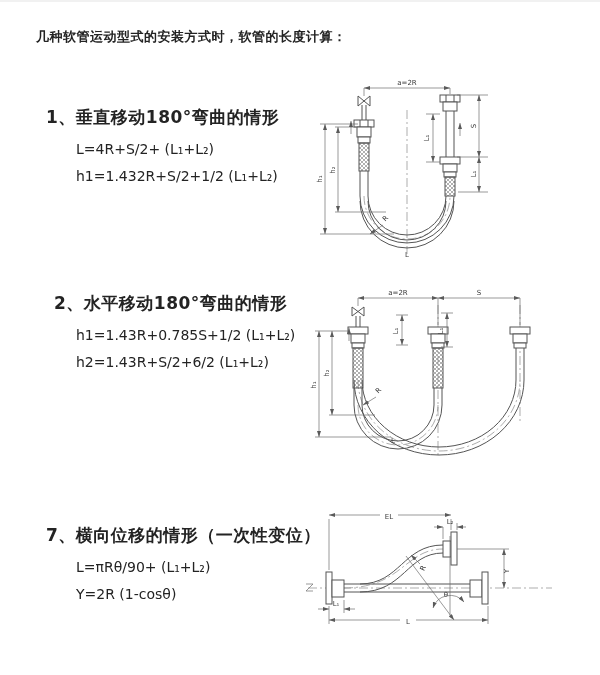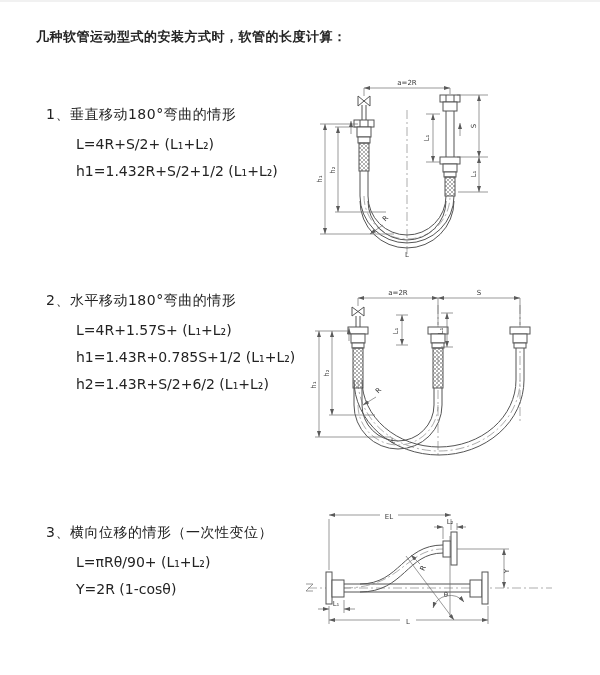--- a/index.html
+++ b/index.html
@@ -3,21 +3,21 @@
 <meta charset="utf-8">
 <style>
   html,body{margin:0;padding:0;}
   body{
     width:600px;height:675px;position:relative;background:#ffffff;
     font-family:"DejaVu Sans","Liberation Sans",sans-serif;color:#232323;
     overflow:hidden;border-top:2px solid #f1f1f1;
   }
   .title{position:absolute;left:36px;top:26px;font-size:13px;font-weight:700;letter-spacing:.5px;}
   .sec{position:absolute;left:46px;}
-  .sec-h{font-size:14px;font-weight:400;letter-spacing:.5px;margin-bottom:7px;}
+  .sec-h{font-size:17px;font-weight:700;letter-spacing:.5px;margin-bottom:7px;text-align:center;}
   .f{margin-left:30px;font-size:14px;font-weight:400;line-height:27px;white-space:pre;}
   svg{position:absolute;}
   .hose line,.hose path,.hose polygon,.hose rect{stroke:#555;fill:none;stroke-width:1;}
   .hose rect.fl{fill:#fff;}
   .hose rect.bf{fill:url(#braid1);}
   .dim line,.dim path{stroke:#6e6e6e;stroke-width:.7;fill:none;}
   .dim text{fill:#3a3a3a;font-size:7px;font-family:"DejaVu Sans","Liberation Sans",sans-serif;}
   .cl line,.cl path{stroke:#8a8a8a;stroke-width:.7;fill:none;stroke-dasharray:9 3 2 3;}
   .big{font-size:11px;}
   .sm{font-size:6.5px;}
@@ -28,27 +28,26 @@
 <div class="title">几种软管运动型式的安装方式时，软管的长度计算：</div>
 
 <section class="sec" style="top:104px">
   <div class="sec-h">1、垂直移动180°弯曲的情形</div>
   <div class="f">L=4R+S/2+ (L₁+L₂)</div>
   <div class="f">h1=1.432R+S/2+1/2 (L₁+L₂)</div>
 </section>
 
 <section class="sec" style="top:290px">
   <div class="sec-h">2、水平移动180°弯曲的情形</div>
-  <div class="f">L=4R+1.57S+ (L₁+L₂)</div>
   <div class="f">h1=1.43R+0.785S+1/2 (L₁+L₂)</div>
   <div class="f">h2=1.43R+S/2+6/2 (L₁+L₂)</div>
 </section>
 
 <section class="sec" style="top:522px">
-  <div class="sec-h">3、横向位移的情形（一次性变位）</div>
+  <div class="sec-h">7、横向位移的情形（一次性变位）</div>
   <div class="f">L=πRθ/90+ (L₁+L₂)</div>
   <div class="f">Y=2R (1-cosθ)</div>
 </section>
 
 <svg style="left:302px;top:72px" width="292" height="186" viewBox="0 0 292 186">
   <defs>
     <pattern id="braid1" width="4" height="4" patternUnits="userSpaceOnUse">
       <path d="M0,4 L4,0 M0,0 L4,4" stroke="#7a7a7a" stroke-width="0.6"></path>
     </pattern>
     <marker id="ae" orient="auto" markerUnits="userSpaceOnUse" markerWidth="7" markerHeight="5" refX="6" refY="2">

